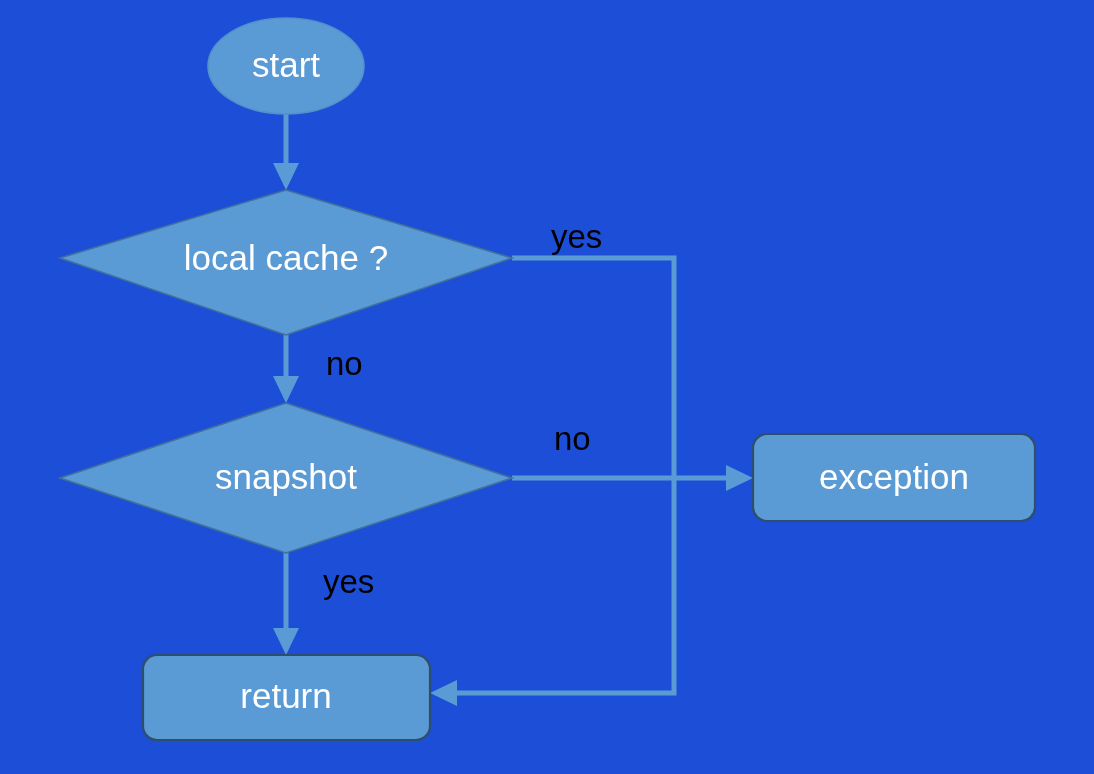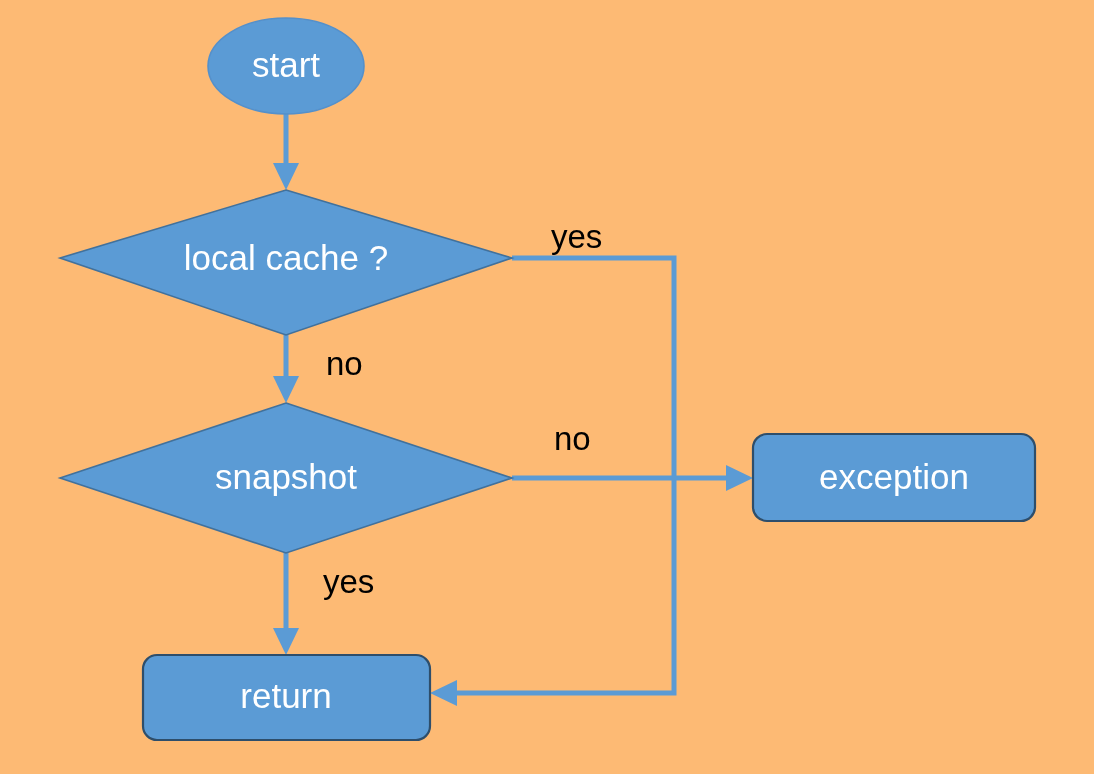--- a/index.html
+++ b/index.html
@@ -8,21 +8,21 @@
     padding: 0;
     background: #ffffff;
   }
   body {
     font-family: "Liberation Sans", sans-serif;
   }
   #canvas {
     position: relative;
     width: 1094px;
     height: 774px;
-    background: #fdba74;
+    background: #1d4ed8;
     overflow: hidden;
   }
   #flow-svg {
     position: absolute;
     top: 0;
     left: 0;
     width: 1094px;
     height: 774px;
   }
   .node-label {

